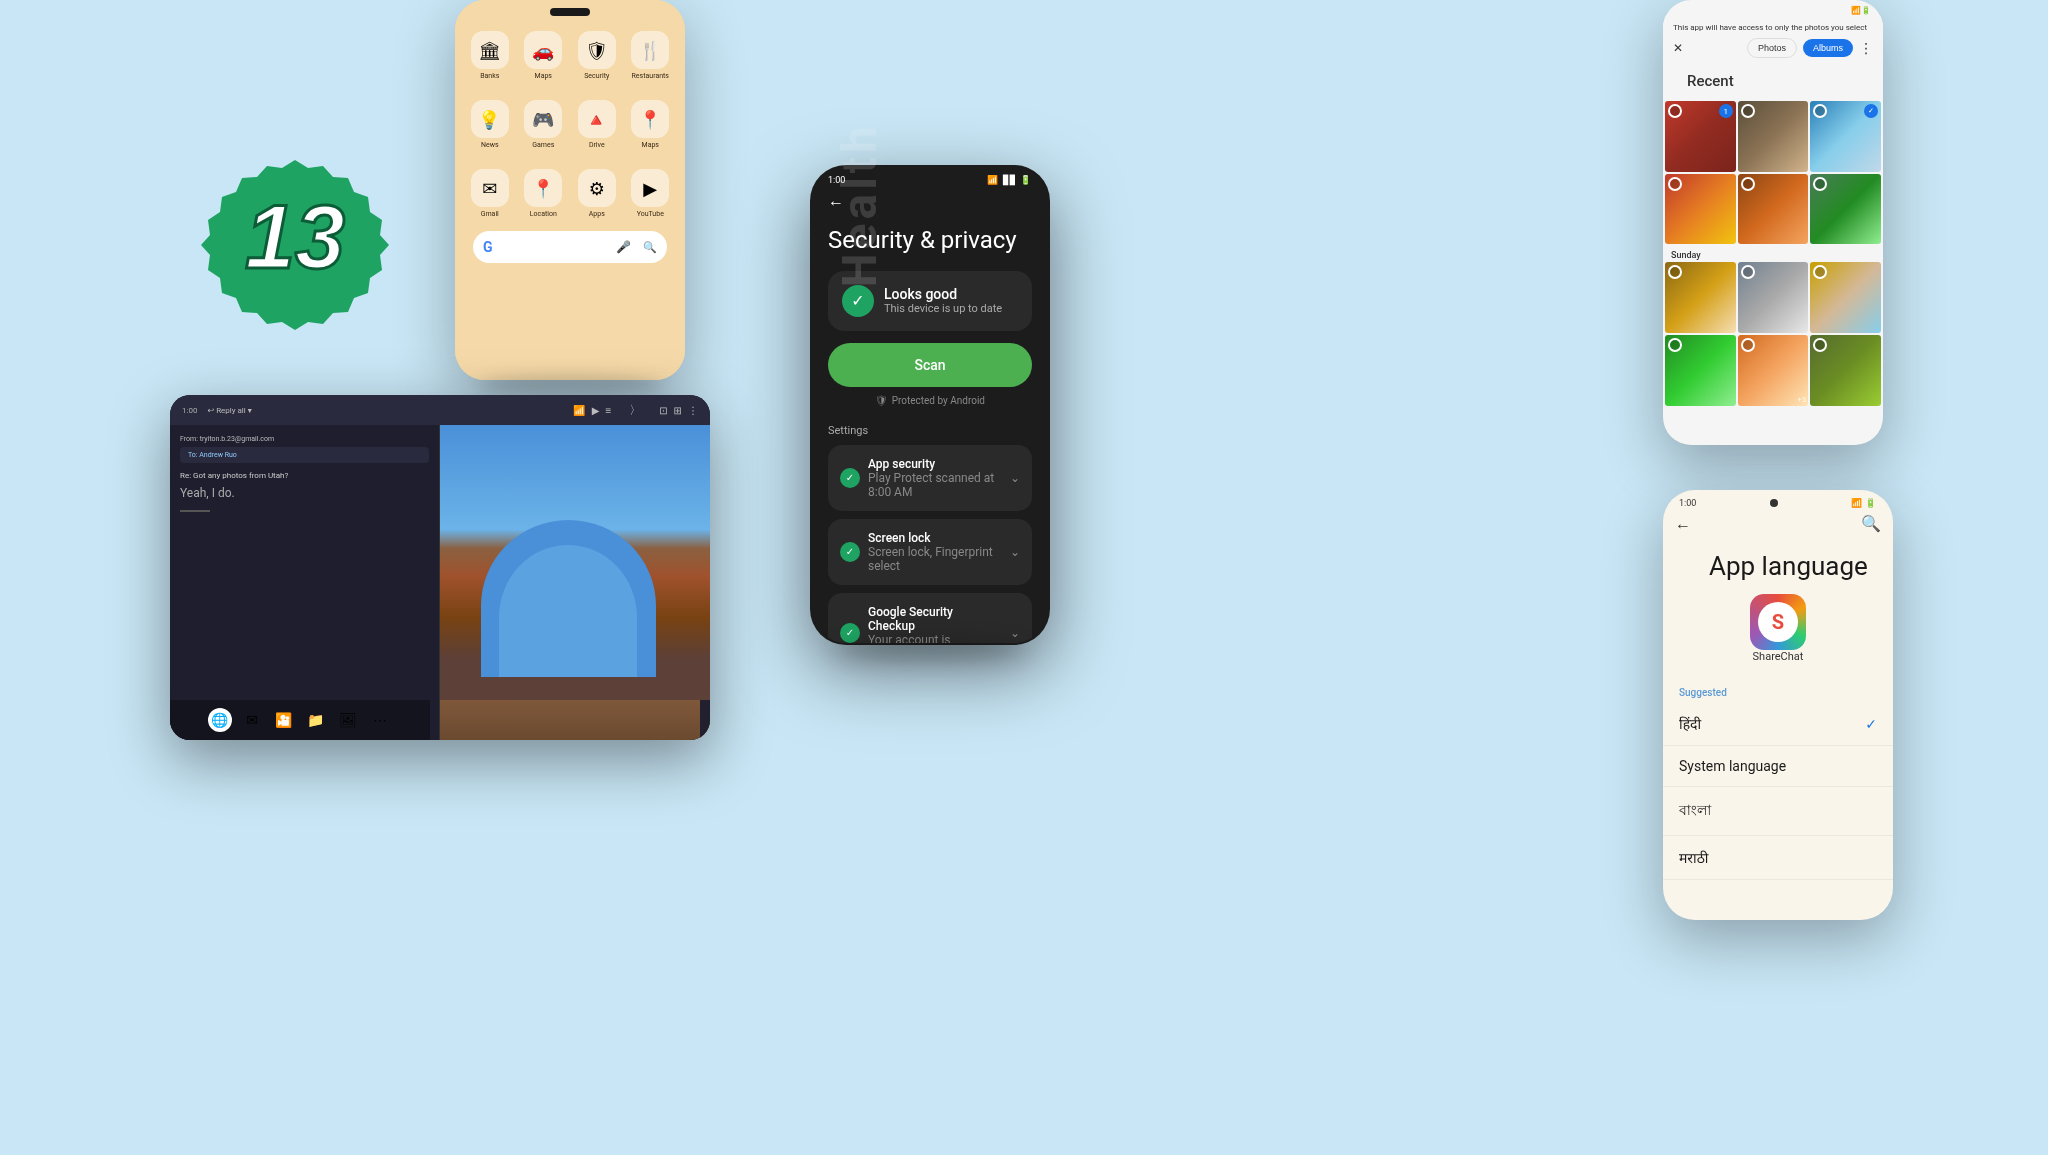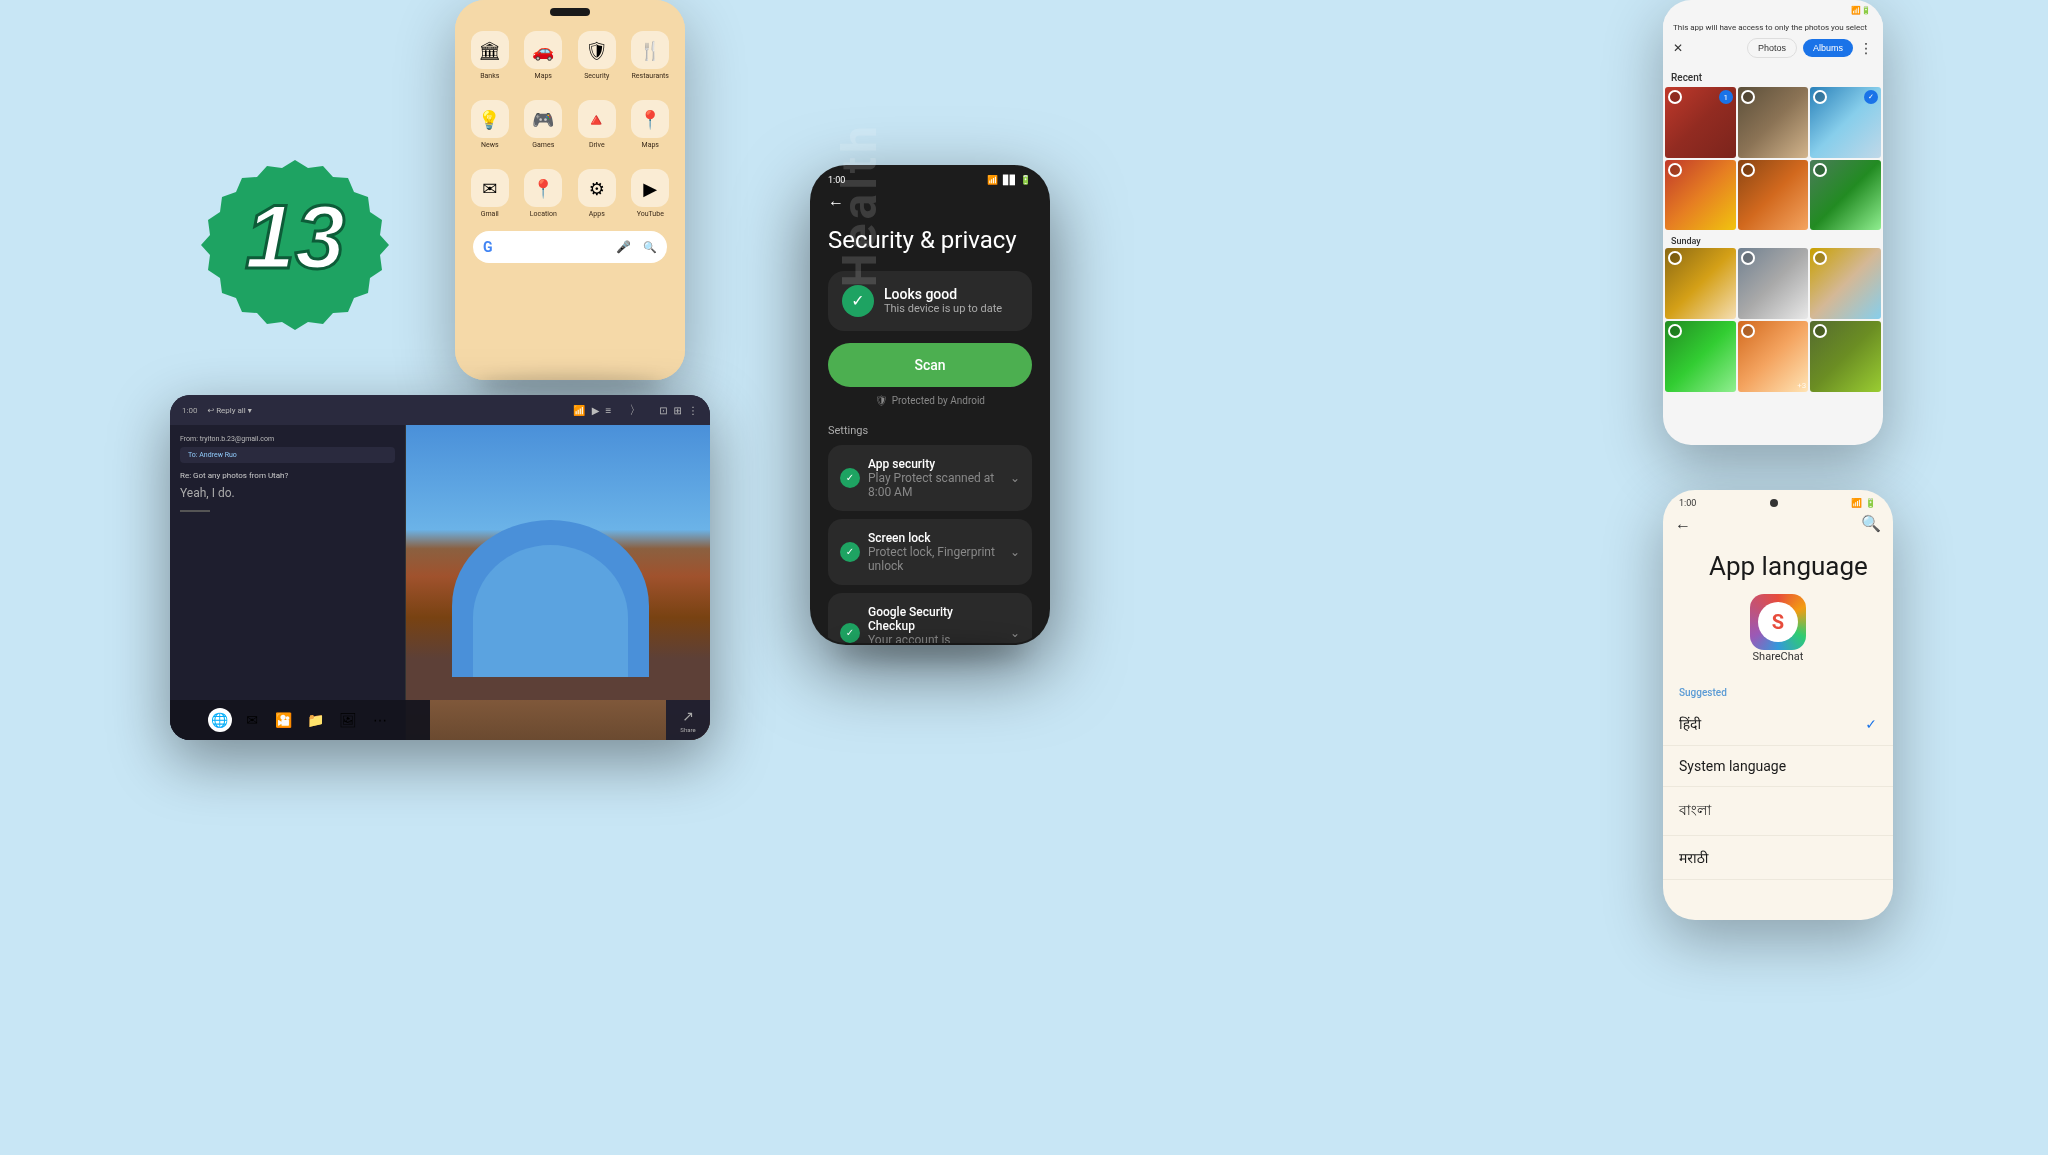--- a/index.html
+++ b/index.html
@@ -126,21 +126,21 @@
     }
     .topbar-text {
       font-size: 8px;
       color: #aaa;
     }
     .tablet-content {
       display: flex;
       height: calc(100% - 30px);
     }
     .email-list {
-      width: 236px;
+      width: 270px;
       background: #1e1e2e;
       padding: 10px;
       border-right: 1px solid #333;
     }
     .email-field {
       font-size: 7px;
       color: #bbb;
       margin-bottom: 4px;
     }
     .email-to {
@@ -404,24 +404,25 @@
       background: #1a73e8;
       color: white;
     }
     .photos-tab.inactive {
       background: transparent;
       color: #333;
       border: 1px solid #ddd;
     }
     .photos-more { font-size: 14px; color: #333; }
     .photos-section-label {
-      padding: 4px 8px 4px;
-      font-size: 10px;
+      padding: 4px 8px 11px;
+      font-size: 15px;
       color: #333;
       font-weight: 500;
+      margin-left: 16px;
     }
     .photos-grid {
       display: grid;
       grid-template-columns: repeat(3, 1fr);
       gap: 2px;
       padding: 0 2px;
     }
     .photo-thumb {
       aspect-ratio: 1;
       border-radius: 3px;
@@ -709,21 +710,21 @@
           <div class="setting-name">App security</div>
           <div class="setting-desc">Play Protect scanned at 8:00 AM</div>
         </div>
         <span class="setting-chevron">⌄</span>
       </div>
 
       <div class="security-setting">
         <div class="setting-check">✓</div>
         <div class="setting-info">
           <div class="setting-name">Screen lock</div>
-          <div class="setting-desc">Protect lock, Fingerprint unlock</div>
+          <div class="setting-desc">Screen lock, Fingerprint select</div>
         </div>
         <span class="setting-chevron">⌄</span>
       </div>
 
       <div class="security-setting">
         <div class="setting-check">✓</div>
         <div class="setting-info">
           <div class="setting-name">Google Security Checkup</div>
           <div class="setting-desc">Your account is protected</div>
         </div>

